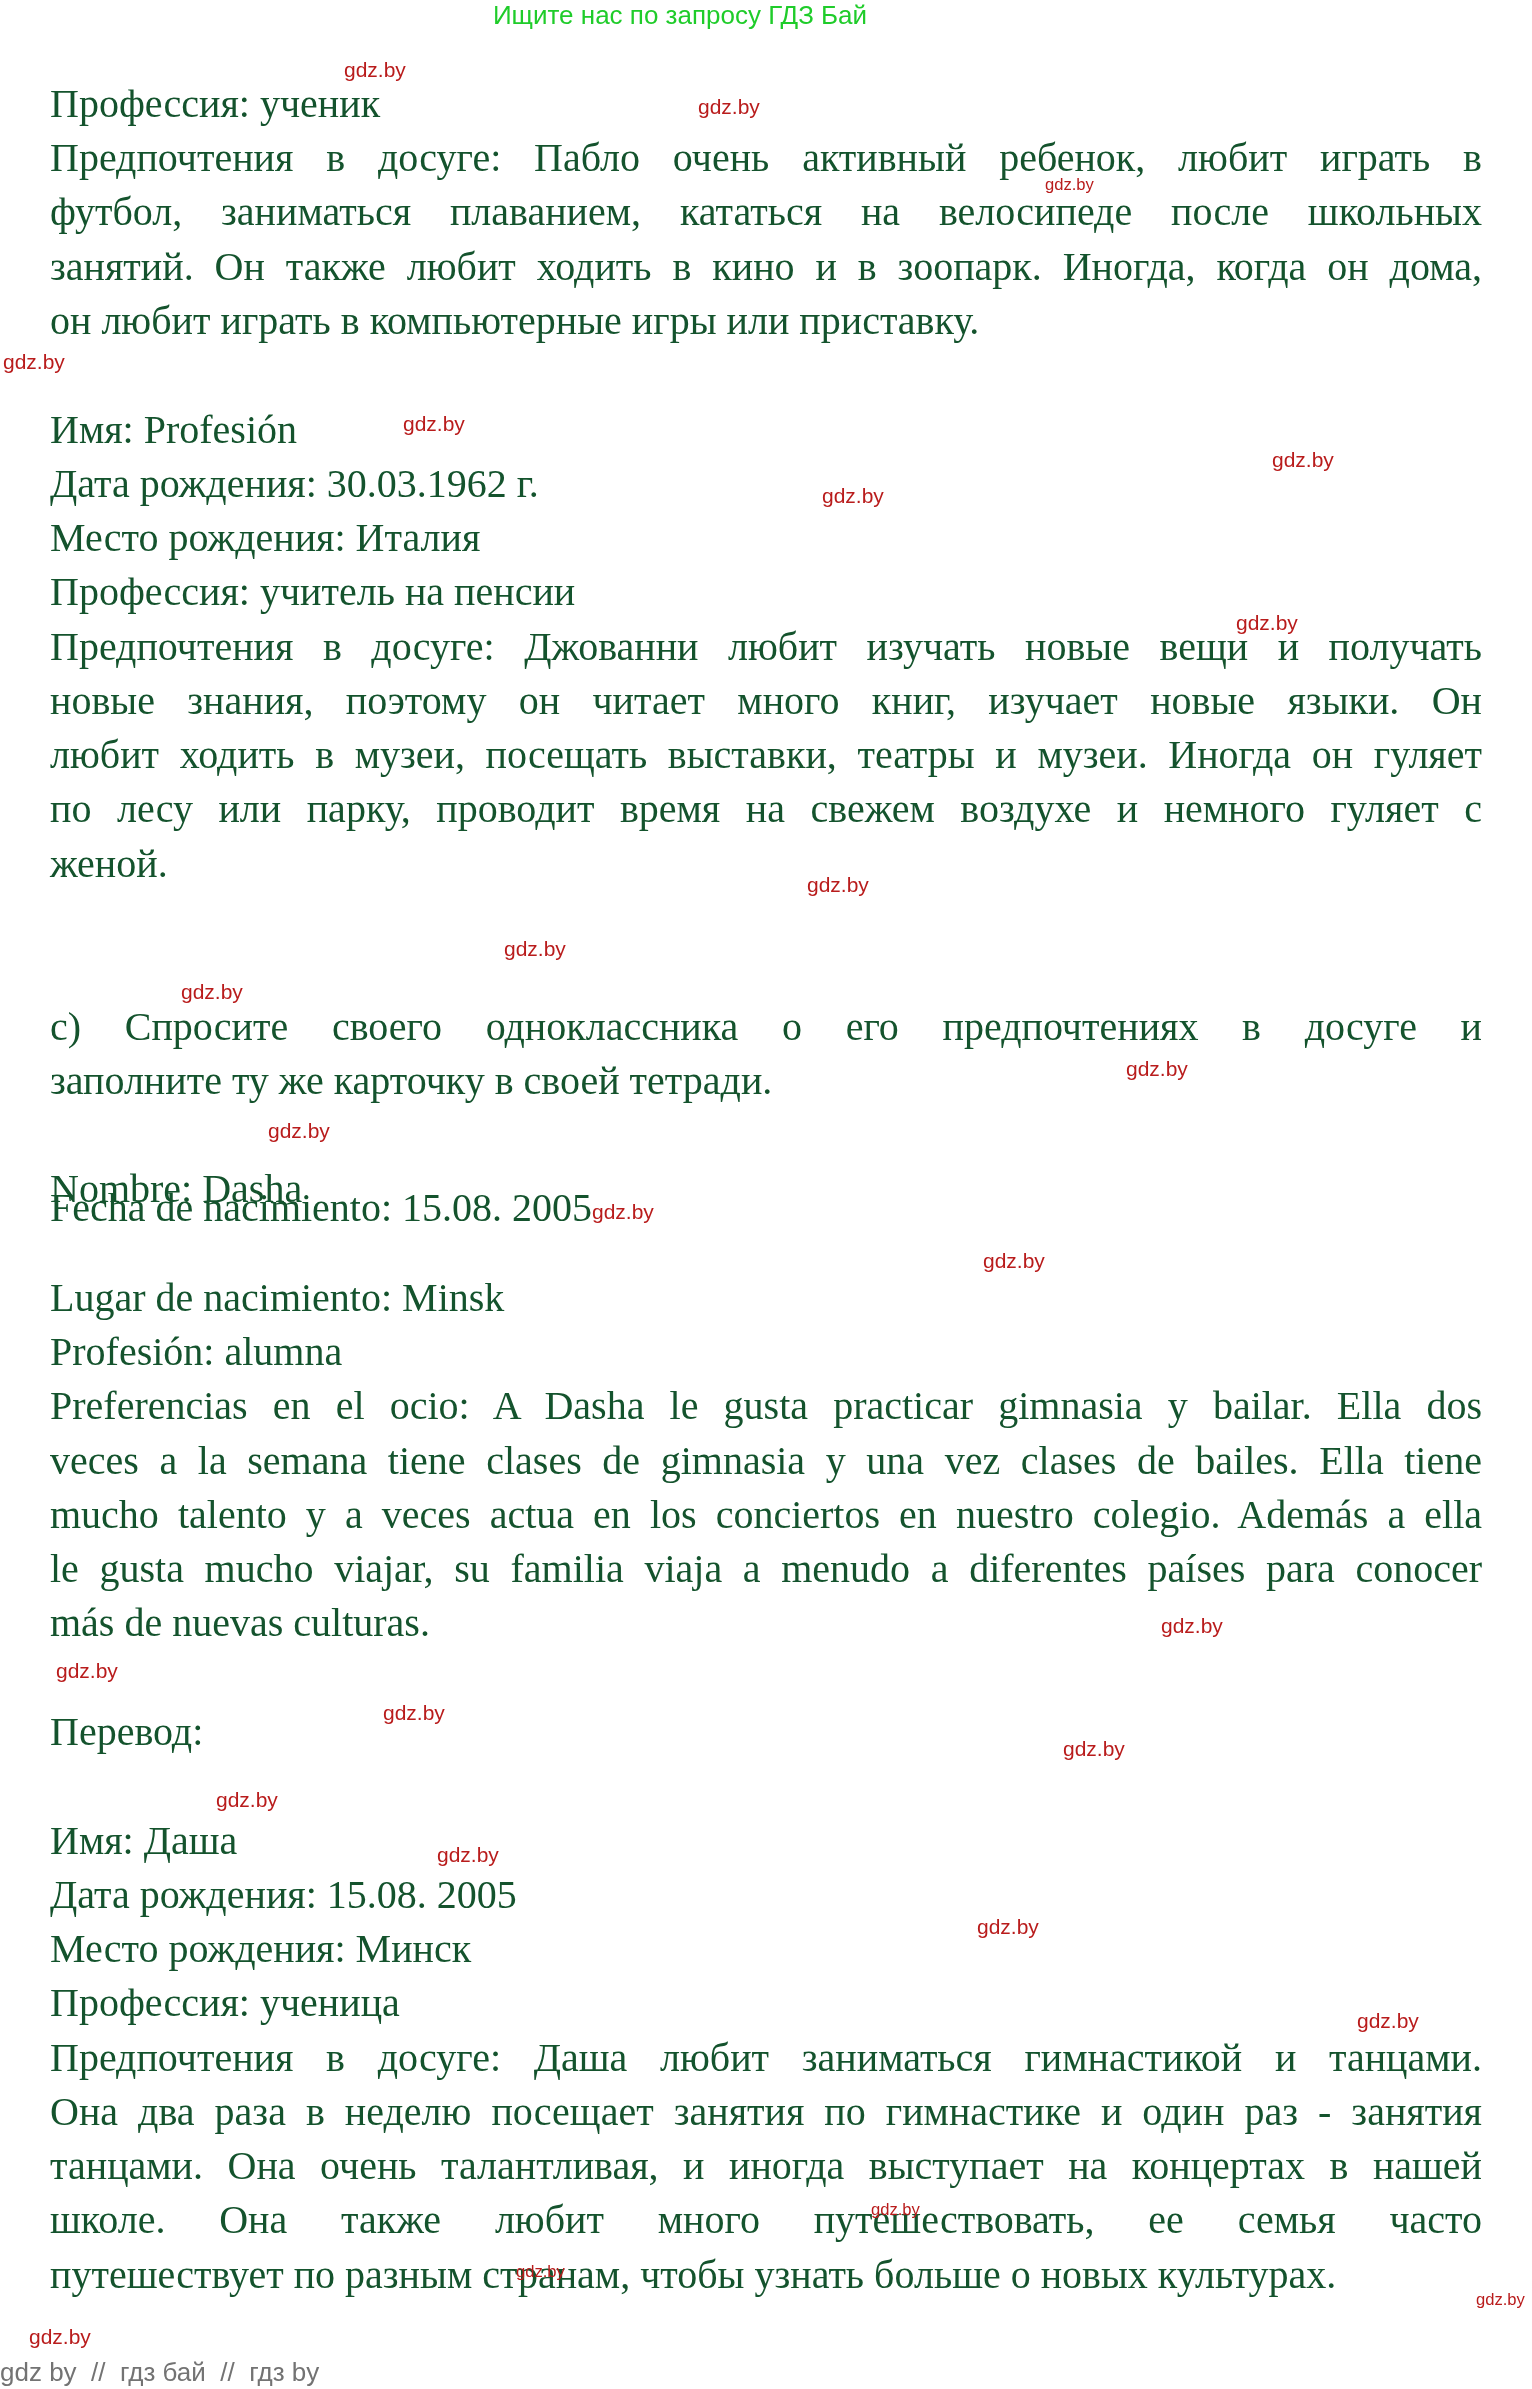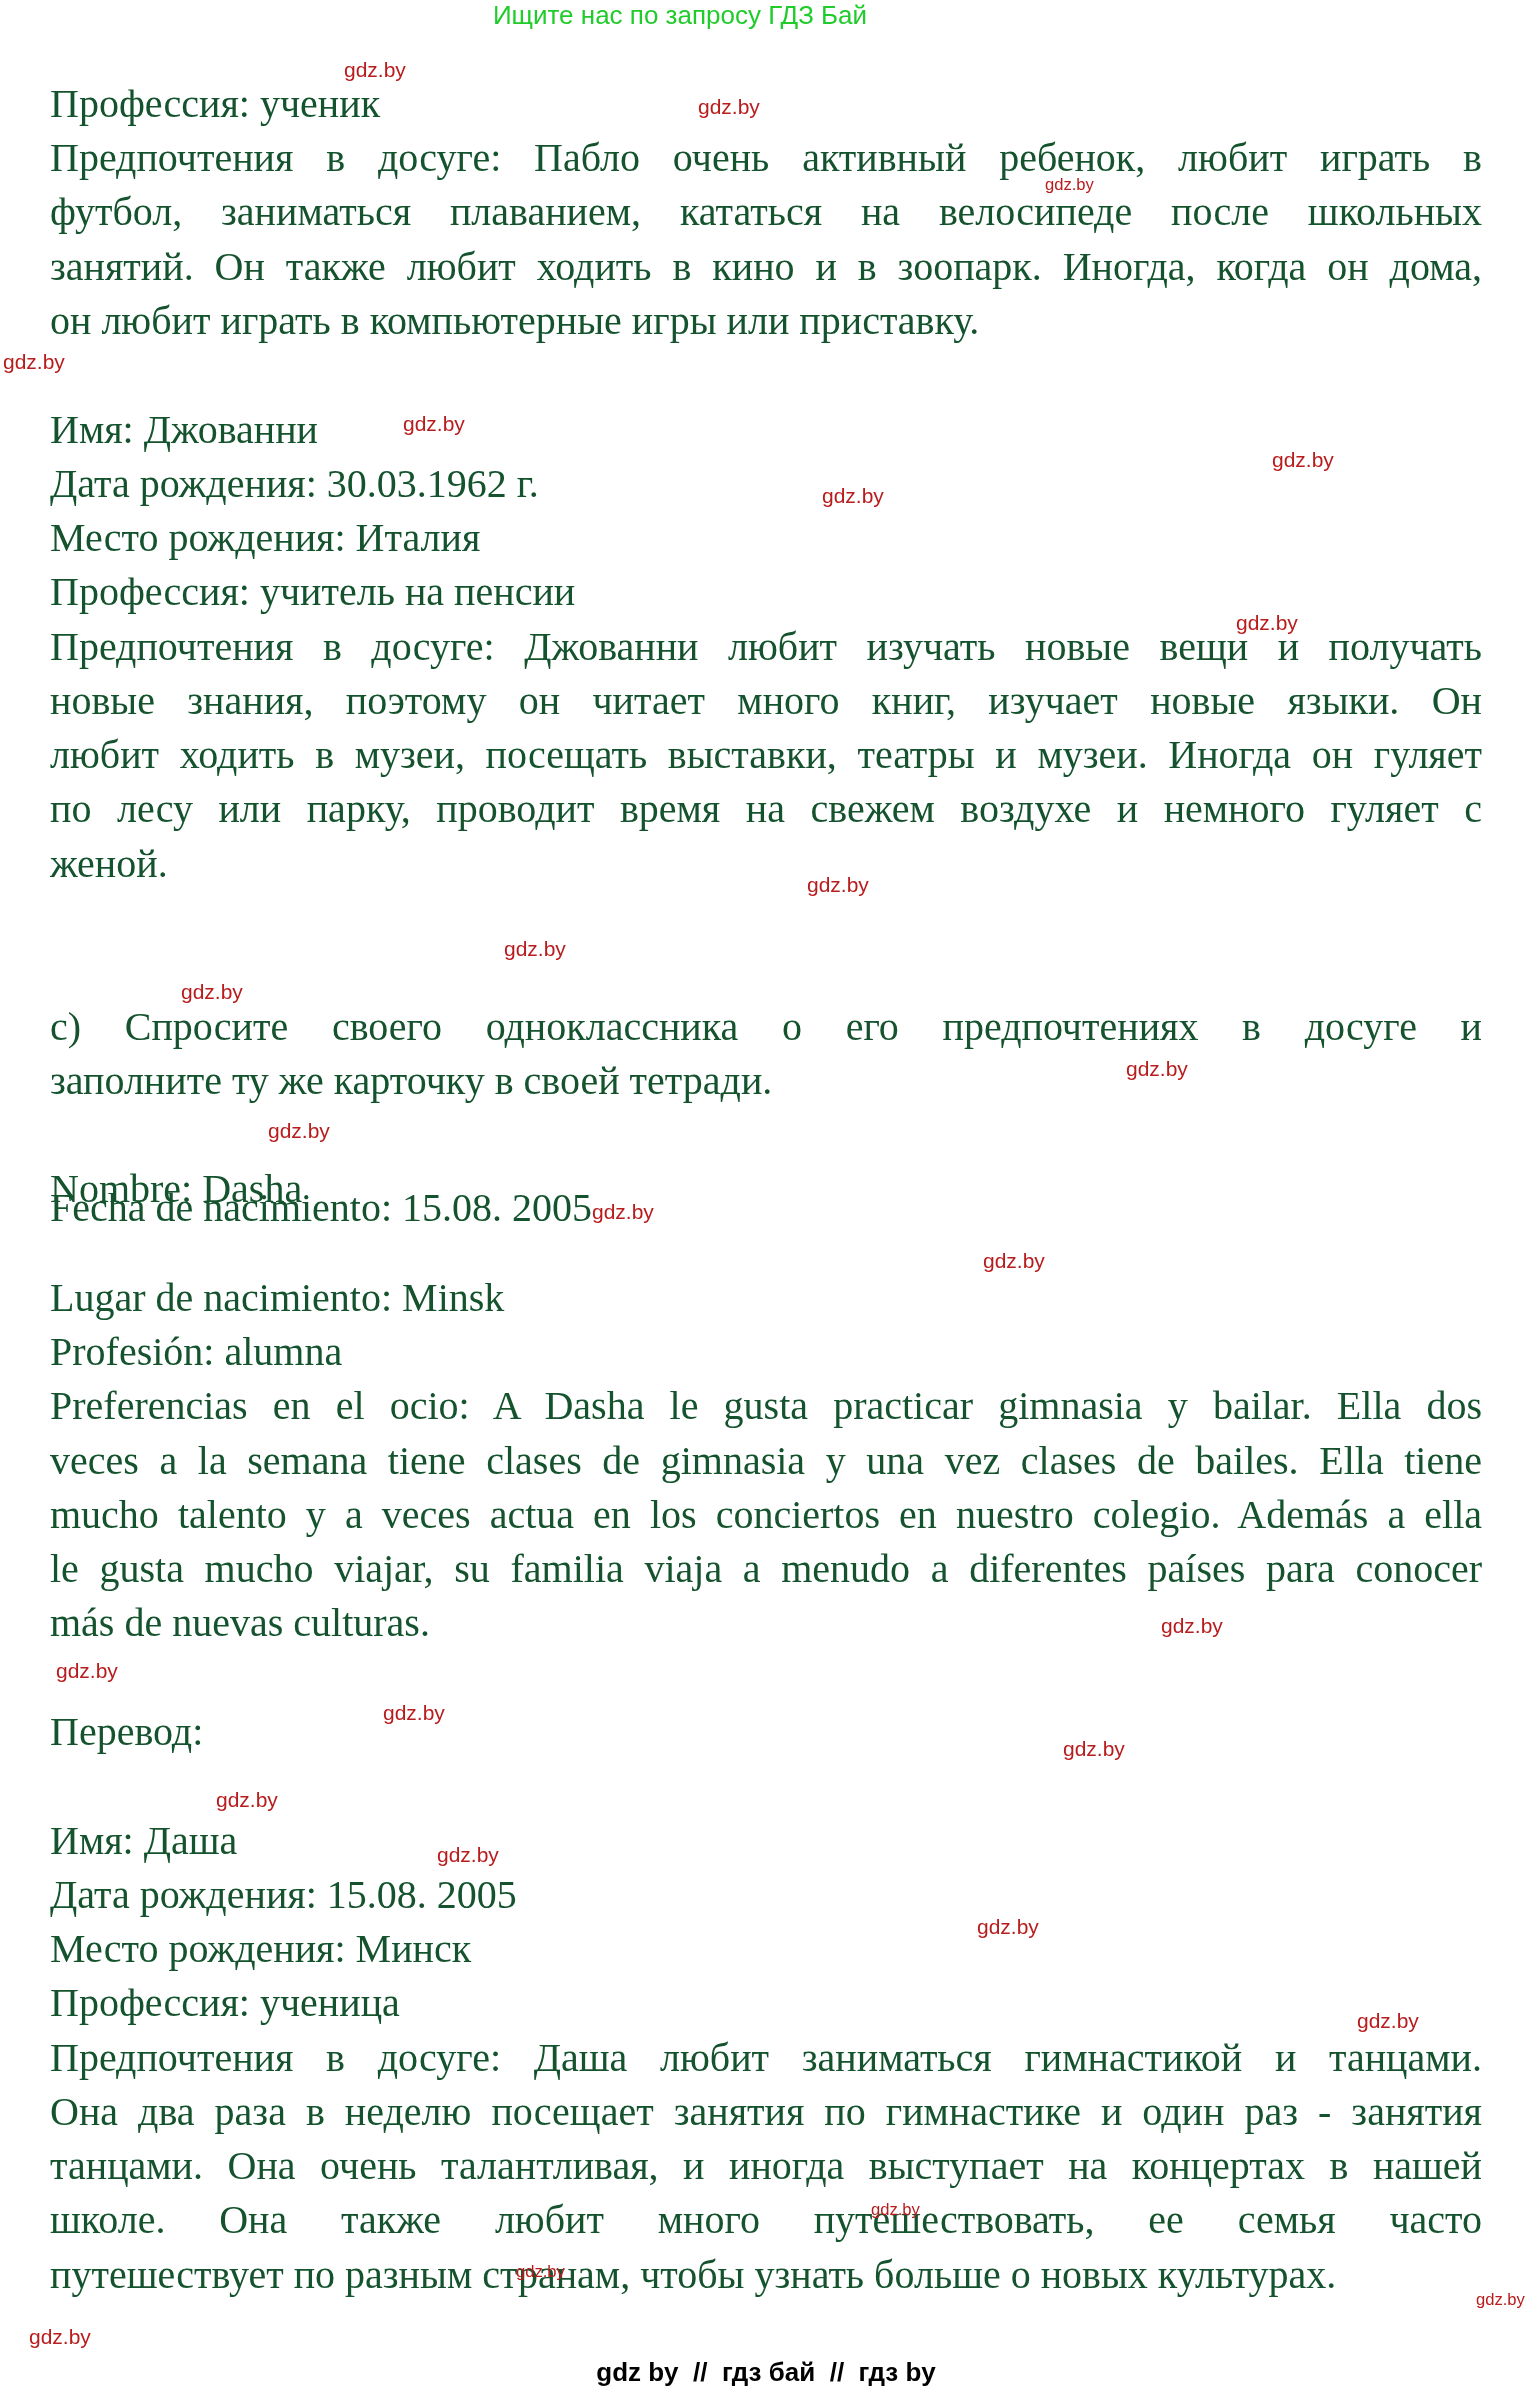--- a/index.html
+++ b/index.html
@@ -3,23 +3,23 @@
   <meta charset="utf-8">
   <style>
     html, body { margin: 0; padding: 0; background: #ffffff; }
     body { width: 1532px; height: 2389px; position: relative; overflow: hidden; }
     .header {
       position: absolute; top: 0; left: 0; width: 1360px; text-align: center;
       font-family: "Liberation Sans", sans-serif; font-size: 26px; line-height: 30px;
       color: #1fcc2a;
     }
     .footer {
-      position: absolute; top: 2357px; left: 0; width: 1532px; text-align: center;
+      position: absolute; top: 2357px; left: 0; width: 1532px; 
       font-family: "Liberation Sans", sans-serif; font-size: 26px; line-height: 30px;
-      color: #000000; white-space: pre; font-weight: bold;
+      color: #737373; white-space: pre;
     }
     .line {
       position: absolute; left: 50px; width: 1432px;
       font-family: "Liberation Serif", serif; font-size: 40px; line-height: 48px;
       color: #14532d; white-space: nowrap;
     }
     .just { text-align: justify; text-align-last: justify; white-space: normal; }
     .bold { font-weight: normal; }
     .wm {
       position: absolute; font-family: "Liberation Sans", sans-serif;
@@ -31,21 +31,21 @@
 <body>
 
 <div class="header">Ищите нас по запросу ГДЗ Бай</div>
 
 <div class="line" style="top:80px">Профессия: ученик</div>
 <div class="line just" style="top:134px">Предпочтения в досуге: Пабло очень активный ребенок, любит играть в</div>
 <div class="line just" style="top:188px">футбол, заниматься плаванием, кататься на велосипеде после школьных</div>
 <div class="line just" style="top:243px">занятий. Он также любит ходить в кино и в зоопарк. Иногда, когда он дома,</div>
 <div class="line" style="top:297px">он любит играть в компьютерные игры или приставку.</div>
 
-<div class="line" style="top:406px">Имя: Джованни</div>
+<div class="line" style="top:406px">Имя: Profesión</div>
 <div class="line" style="top:460px">Дата рождения: 30.03.1962 г.</div>
 <div class="line" style="top:514px">Место рождения: Италия</div>
 <div class="line" style="top:568px">Профессия: учитель на пенсии</div>
 <div class="line just" style="top:623px">Предпочтения в досуге: Джованни любит изучать новые вещи и получать</div>
 <div class="line just" style="top:677px">новые знания, поэтому он читает много книг, изучает новые языки. Он</div>
 <div class="line just" style="top:731px">любит ходить в музеи, посещать выставки, театры и музеи. Иногда он гуляет</div>
 <div class="line just" style="top:785px">по лесу или парку, проводит время на свежем воздухе и немного гуляет с</div>
 <div class="line" style="top:840px">женой.</div>
 
 <div class="line just bold" style="top:1003px">с) Спросите своего одноклассника о его предпочтениях в досуге и</div>

